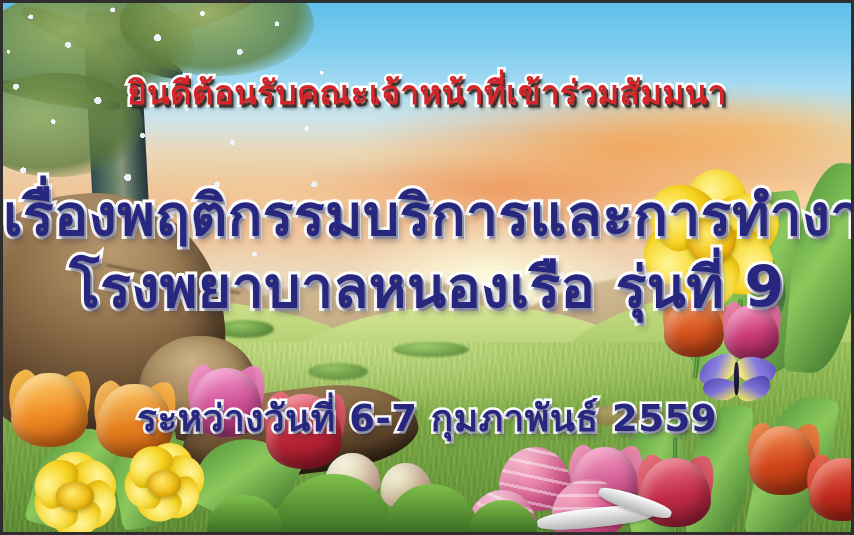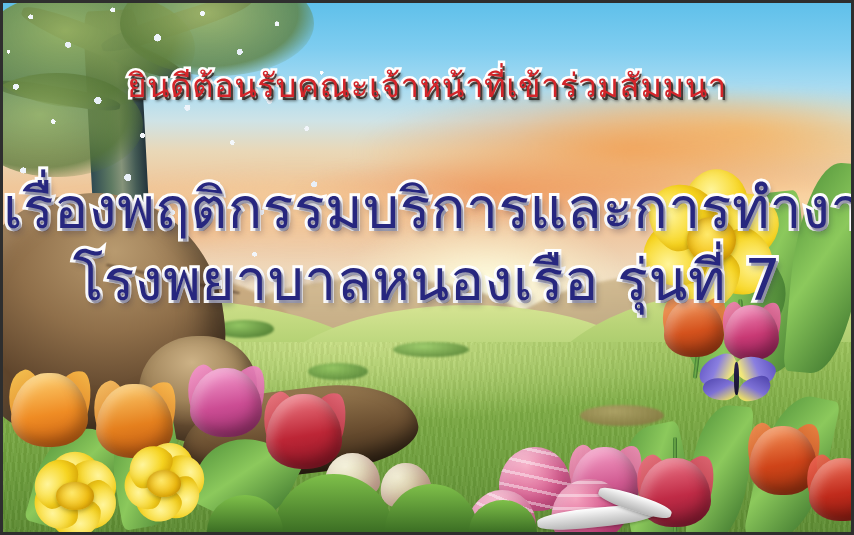--- a/index.html
+++ b/index.html
@@ -234,22 +234,23 @@
   
   .tuft{position:absolute;background:linear-gradient(180deg,#7fc04a,#3c6f24);border-radius:50% 50% 0 0 / 100% 100% 0 0;}
 
   
   .text-layer{position:absolute;inset:0;}
 
   .line{
     position:absolute;left:0;width:100%;
     text-align:center;
     white-space:nowrap;
-    font-weight:normal;
+    font-weight:bold;
     letter-spacing:.5px;
+    margin-top:7px;
   }
 
   
   .l-red{
     top:56px;
     font-size:33px;
     color:#d4252a;
     -webkit-text-stroke:5px #ffffff;
     paint-order:stroke fill;
     text-shadow:
@@ -444,18 +445,19 @@
     <div class="tuft" style="left:45%;bottom:0;width:11%;height:9%;"></div>
     <div class="tuft" style="left:24%;bottom:0;width:9%;height:7%;"></div>
     <div class="tuft" style="left:55%;bottom:0;width:8%;height:6%;"></div>
   </div>
 
   <div class="text-layer">
     <div class="line l-red">ยินดีต้อนรับคณะเจ้าหน้าที่เข้าร่วมสัมมนา</div>
 
     <div class="line l-navy l2">เรื่องพฤติกรรมบริการและการทำงานเป็นทีม</div>
 
-    <div class="line l-navy l3">โรงพยาบาลหนองเรือ รุ่นที่ 7</div>
-
+    <div class="line l-navy l3">โรงพยาบาลหนองเรือ รุ่นที่ 9</div>
+
+    <div class="line l-navy l4">ระหว่างวันที่ 6-7 กุมภาพันธ์ 2559</div>
 
   </div>
 
 </div>
 
 </body></html>

